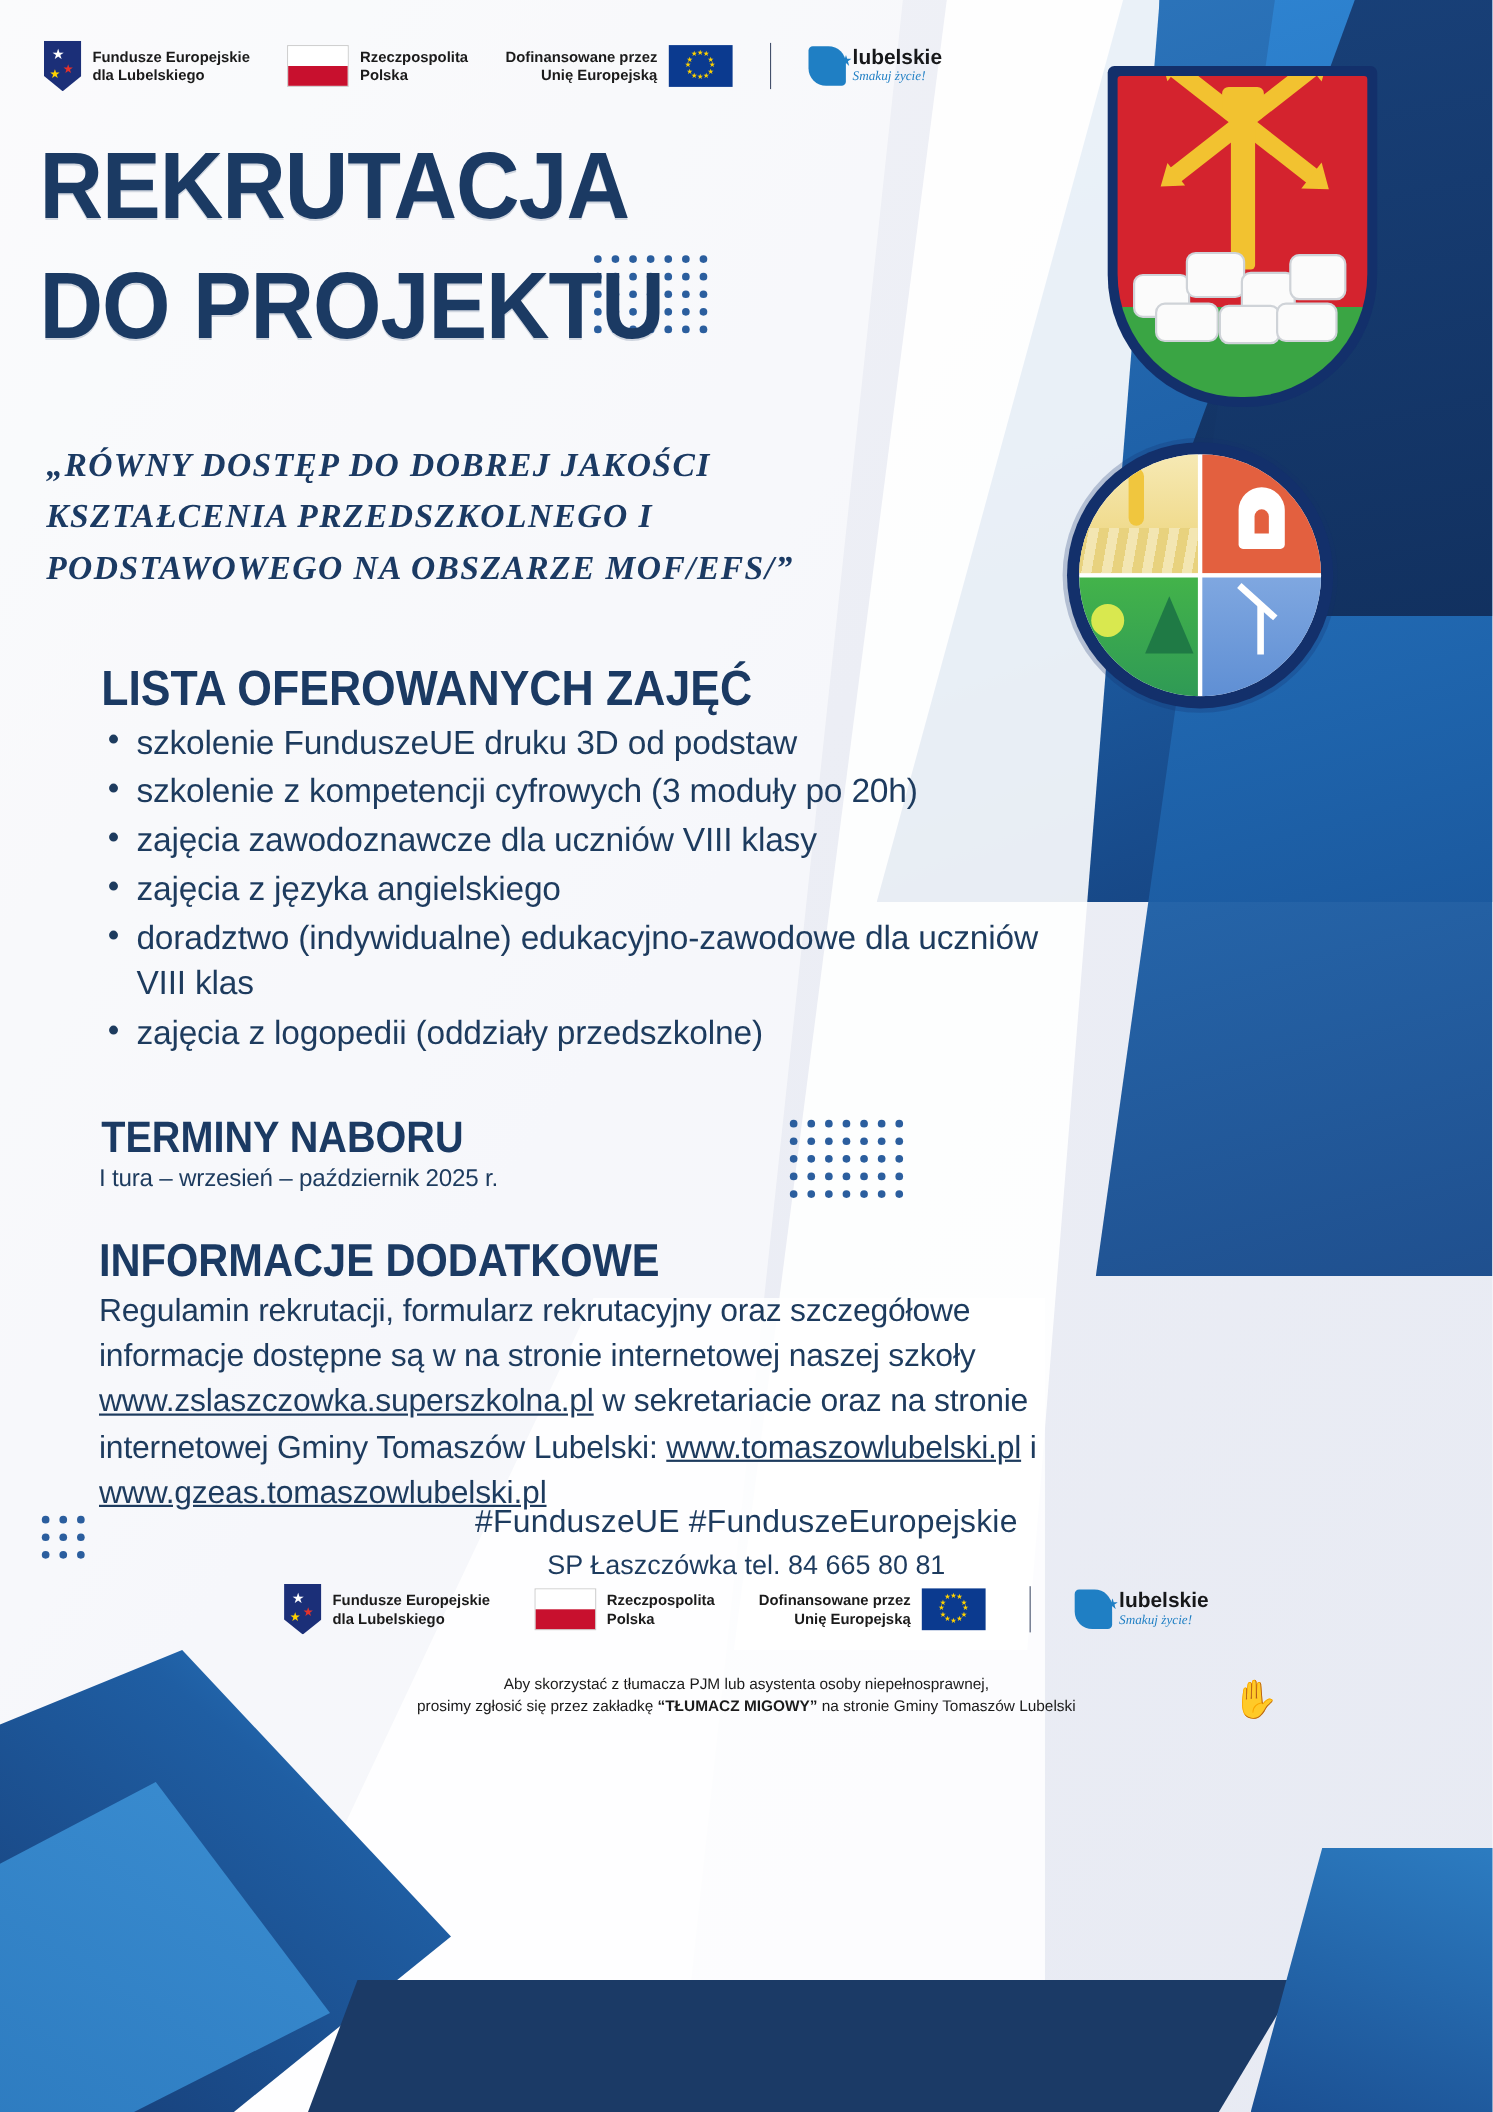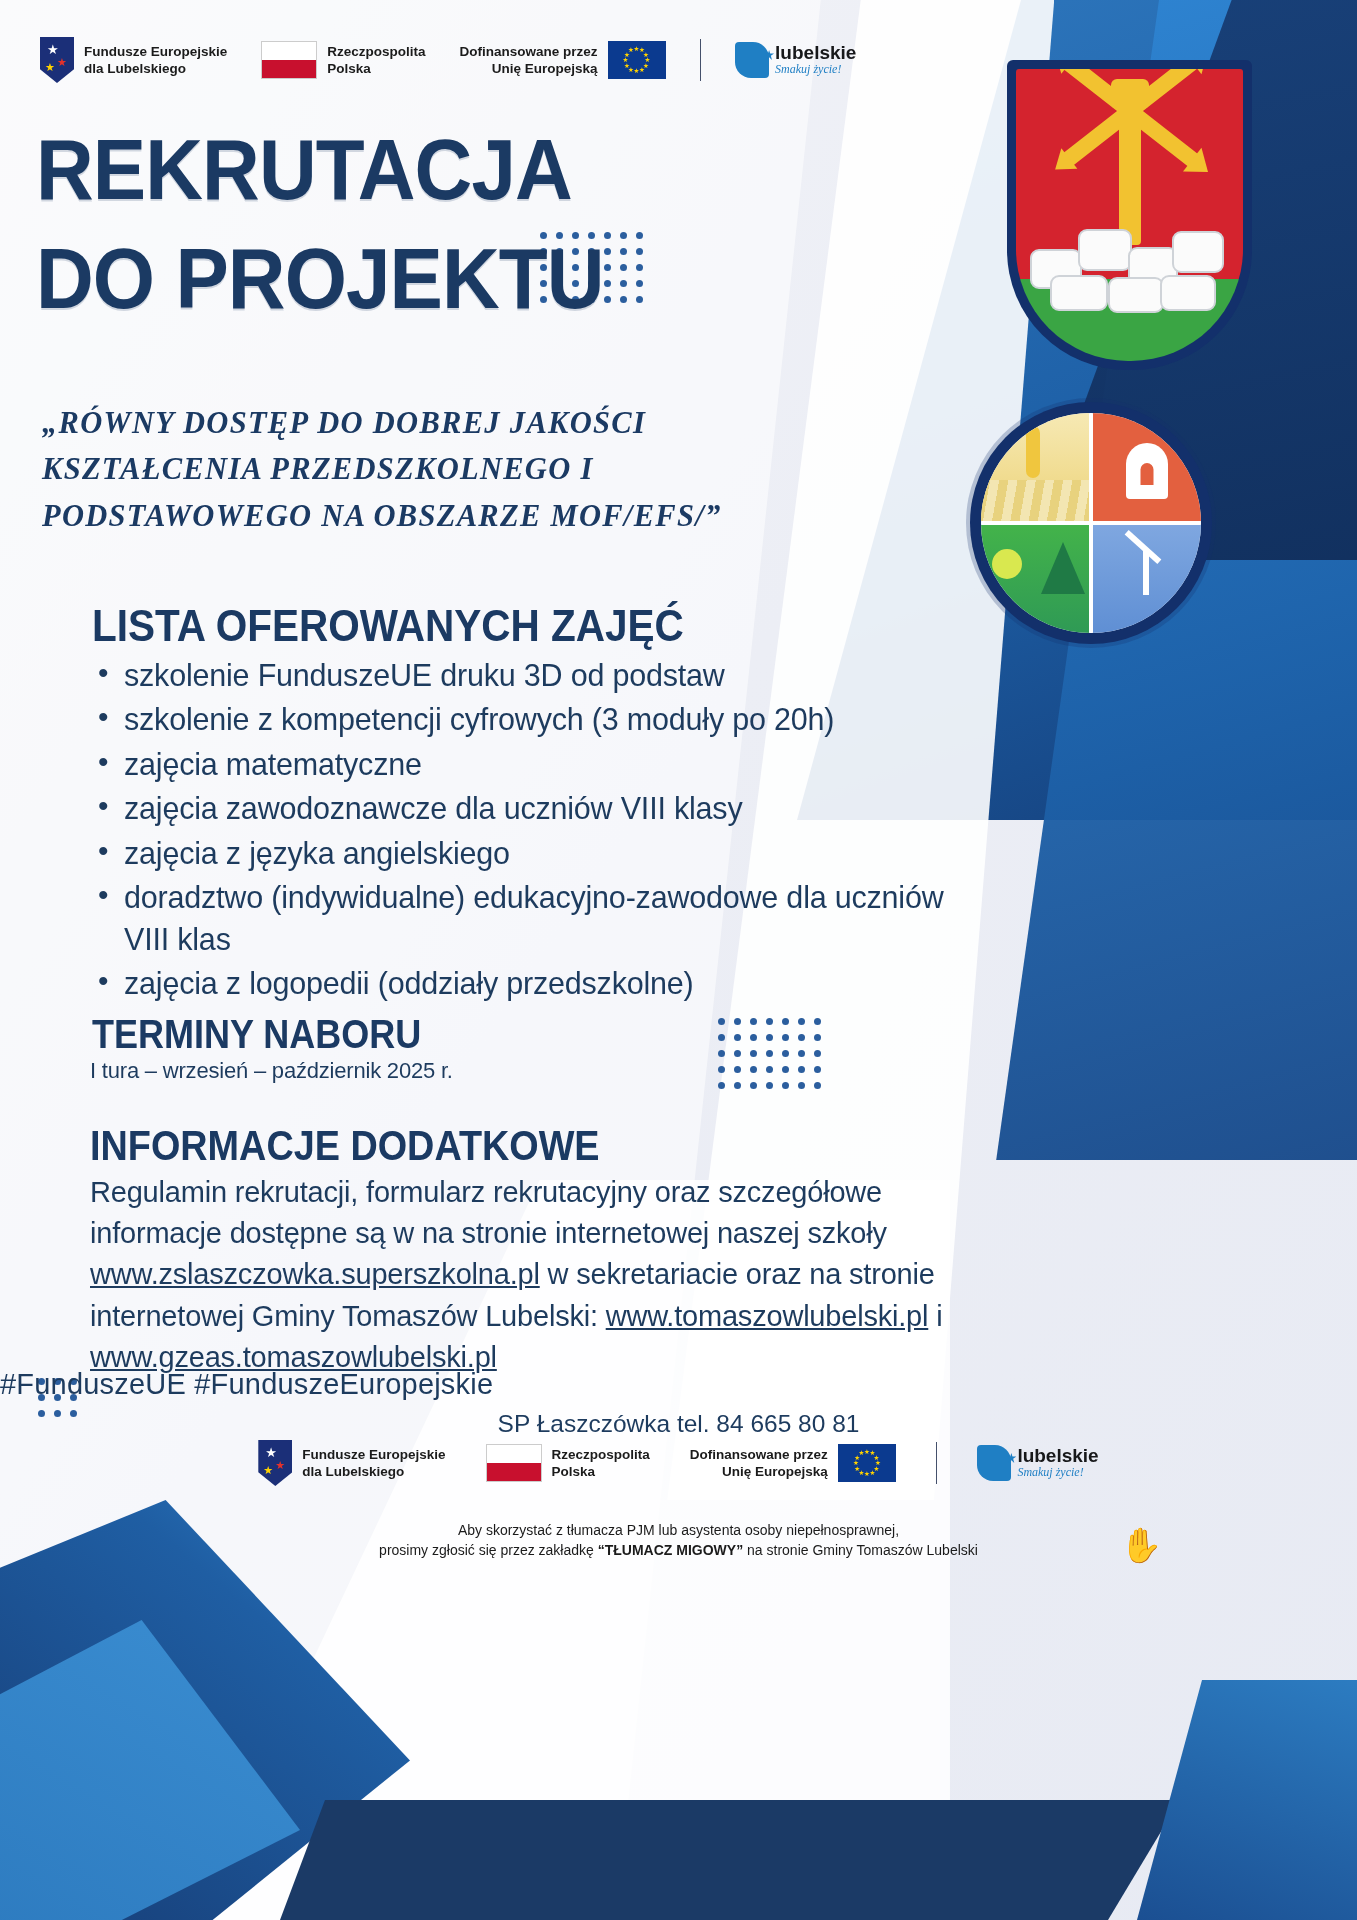--- a/index.html
+++ b/index.html
@@ -183,21 +183,21 @@
     font-size: 22px; color:#1d3b5e; letter-spacing:-.2px;
   }
 
   .info-body {
     position:absolute; left: 90px; top: 1172px; width: 890px; z-index:8;
     font-size: 29px; line-height: 1.42; color:#1d3b5e; letter-spacing:-.2px;
   }
   .info-body .lnk { text-decoration: underline; }
 
   .hashtags {
-    position:absolute; left:0; top: 1368px; width: 100%; text-align:left; z-index:8;
+    position:absolute; left:0; top: 1368px; width: 100%; text-align:center; z-index:8;
     font-size: 29px; color:#1d3b5e; letter-spacing: .2px;
   }
   .school-line {
     position:absolute; left:0; top: 1410px; width:100%; text-align:center; z-index:8;
     font-size: 24.5px; color:#1d3b5e;
   }
 
   
   .dots { position:absolute; z-index:7; display:grid; gap: 9px; }
   .dots i { display:block; width:7px;height:7px;border-radius:50%; background:#2b5e9e; }
@@ -484,21 +484,20 @@
       <i></i>
       <i></i>
       <i></i>
       <i></i>
     </div>
 
   <div class="sec-head" id="h-lista">LISTA OFEROWANYCH ZAJĘĆ</div>
   <ul class="bullets" id="activity-list">
       <li>szkolenie FunduszeUE druku 3D od podstaw</li>
       <li>szkolenie z kompetencji cyfrowych  (3 moduły po 20h)</li>
-      <li>zajęcia matematyczne</li>
       <li>zajęcia zawodoznawcze dla uczniów VIII klasy</li>
       <li>zajęcia z języka angielskiego</li>
       <li>doradztwo (indywidualne) edukacyjno-zawodowe dla uczniów VIII klas</li>
       <li>zajęcia z logopedii (oddziały przedszkolne)</li>
     </ul>
 
   <div class="sec-head" id="h-terminy">TERMINY NABORU</div>
   <div class="tura">I tura – wrzesień – październik 2025 r.</div>
 
   <div class="sec-head" id="h-info">INFORMACJE DODATKOWE</div>

